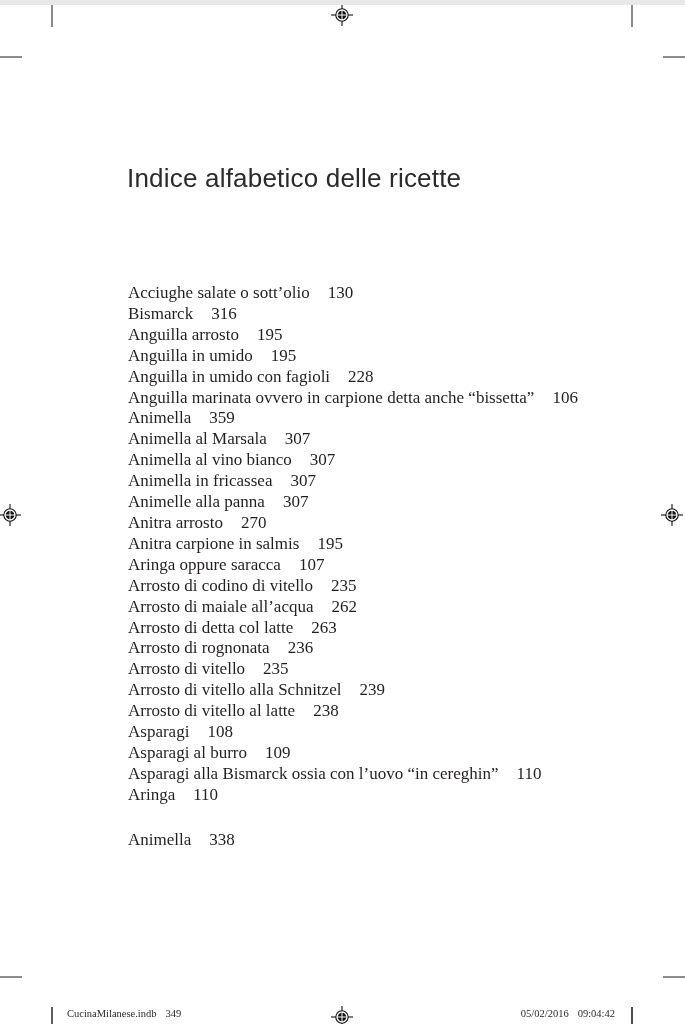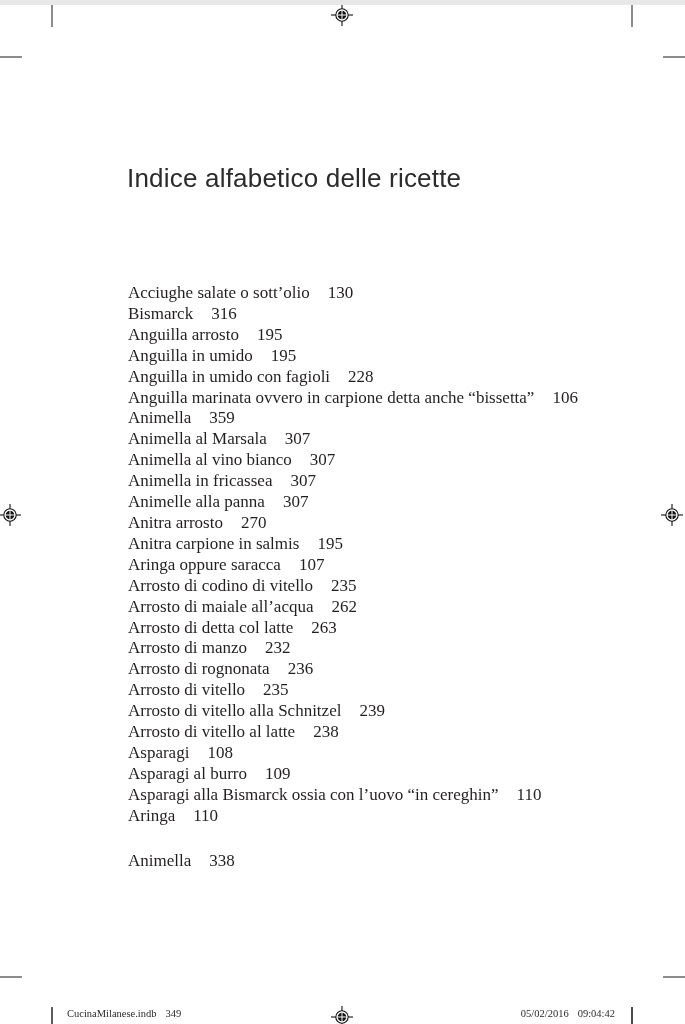--- a/index.html
+++ b/index.html
@@ -138,21 +138,20 @@
         <div class="entry"><span>Animella al Marsala</span><span class="pg">307</span></div>
         <div class="entry"><span>Animella al vino bianco</span><span class="pg">307</span></div>
         <div class="entry"><span>Animella in fricassea</span><span class="pg">307</span></div>
         <div class="entry"><span>Animelle alla panna</span><span class="pg">307</span></div>
         <div class="entry"><span>Anitra arrosto</span><span class="pg">270</span></div>
         <div class="entry"><span>Anitra carpione in salmis</span><span class="pg">195</span></div>
         <div class="entry"><span>Aringa oppure saracca</span><span class="pg">107</span></div>
         <div class="entry"><span>Arrosto di codino di vitello</span><span class="pg">235</span></div>
         <div class="entry"><span>Arrosto di maiale all’acqua</span><span class="pg">262</span></div>
         <div class="entry"><span>Arrosto di detta col latte</span><span class="pg">263</span></div>
-        <div class="entry"><span>Arrosto di manzo</span><span class="pg">232</span></div>
         <div class="entry"><span>Arrosto di rognonata</span><span class="pg">236</span></div>
         <div class="entry"><span>Arrosto di vitello</span><span class="pg">235</span></div>
         <div class="entry"><span>Arrosto di vitello alla Schnitzel</span><span class="pg">239</span></div>
         <div class="entry"><span>Arrosto di vitello al latte</span><span class="pg">238</span></div>
         <div class="entry"><span>Asparagi</span><span class="pg">108</span></div>
         <div class="entry"><span>Asparagi al burro</span><span class="pg">109</span></div>
         <div class="entry"><span>Asparagi alla Bismarck ossia con l’uovo “in cereghin”</span><span class="pg">110</span></div>
         <div class="entry"><span>Aringa</span><span class="pg">110</span></div>
       </div>
       <div class="group">

